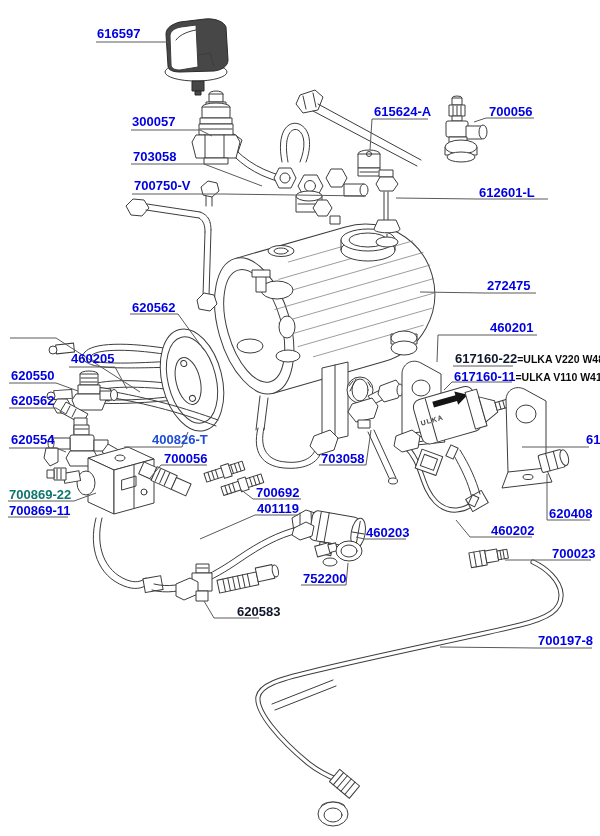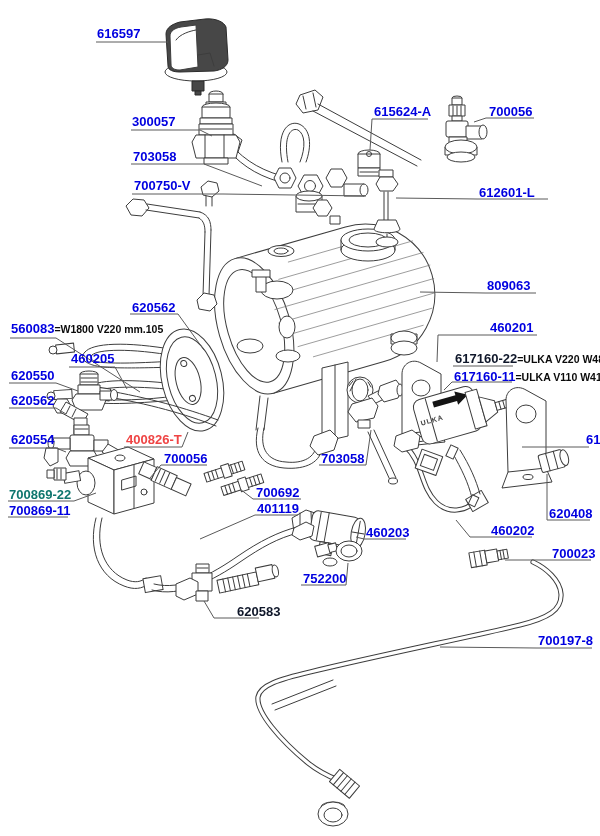--- a/index.html
+++ b/index.html
@@ -482,35 +482,34 @@
 </svg>
 
 <div id="labels-layer">
       <div class="part-label" style="left: 97px; top: 26px;"><span class="num" style="color: rgb(0, 0, 224);">616597</span></div>
       <div class="part-label" style="left: 132px; top: 114px;"><span class="num" style="color: rgb(0, 0, 224); margin-top: 21px;">300057</span></div>
       <div class="part-label" style="left: 133px; top: 149px;"><span class="num" style="color: rgb(0, 0, 224);">703058</span></div>
       <div class="part-label" style="left: 134px; top: 178px;"><span class="num" style="color: rgb(0, 0, 224);">700750-V</span></div>
       <div class="part-label" style="left: 374px; top: 104px;"><span class="num" style="color: rgb(0, 0, 224);">615624-A</span></div>
       <div class="part-label" style="left: 489px; top: 104px;"><span class="num" style="color: rgb(0, 0, 224);">700056</span></div>
       <div class="part-label" style="left: 479px; top: 185px;"><span class="num" style="color: rgb(0, 0, 224);">612601-L</span></div>
-      <div class="part-label" style="left: 487px; top: 278px;"><span class="num" style="color: rgb(0, 0, 224);">809063</span></div>
+      <div class="part-label" style="left: 487px; top: 278px;"><span class="num" style="color: rgb(0, 0, 224);">272475</span></div>
       <div class="part-label" style="left: 490px; top: 320px;"><span class="num" style="color: rgb(0, 0, 224);">460201</span></div>
       <div class="part-label" style="left: 455px; top: 351px;"><span class="num" style="color: #0f172a; margin-top: 12px;">617160-22</span><span class="suffix" style="color: rgb(10, 10, 10);">=ULKA V220 W48</span></div>
       <div class="part-label" style="left: 454px; top: 369px;"><span class="num" style="color: rgb(0, 0, 224);">617160-11</span><span class="suffix" style="color: rgb(10, 10, 10);">=ULKA V110 W41</span></div>
       <div class="part-label" style="left: 547px; top: 432px; padding-left: 39px;"><span class="num" style="color: rgb(0, 0, 224);">617162</span></div>
       <div class="part-label" style="left: 549px; top: 506px;"><span class="num" style="color: rgb(0, 0, 224);">620408</span></div>
       <div class="part-label" style="left: 491px; top: 523px;"><span class="num" style="color: rgb(0, 0, 224);">460202</span></div>
       <div class="part-label" style="left: 552px; top: 546px;"><span class="num" style="color: rgb(0, 0, 224);">700023</span></div>
       <div class="part-label" style="left: 538px; top: 633px;"><span class="num" style="color: rgb(0, 0, 224);">700197-8</span></div>
-      <div class="part-label" style="left: 11px; top: 321px;"><span class="num" style="color: rgb(0, 0, 224);">560083</span><span class="suffix" style="color: rgb(10, 10, 10);">=W1800 V220 mm.105</span></div>
       <div class="part-label" style="left: 71px; top: 351px;"><span class="num" style="color: rgb(0, 0, 224);">460205</span></div>
       <div class="part-label" style="left: 11px; top: 368px;"><span class="num" style="color: rgb(0, 0, 224);">620550</span></div>
       <div class="part-label" style="left: 11px; top: 393px;"><span class="num" style="color: rgb(0, 0, 224);">620562</span></div>
       <div class="part-label" style="left: 11px; top: 432px;"><span class="num" style="color: rgb(0, 0, 224);">620554</span></div>
-      <div class="part-label" style="left: 126px; top: 432px;"><span class="num" style="color: #ef4444;">400826-T</span></div>
+      <div class="part-label" style="left: 126px; top: 432px;"><span class="num" style="color: #1d4ed8; margin-left: 26px;">400826-T</span></div>
       <div class="part-label" style="left: 132px; top: 300px;"><span class="num" style="color: rgb(0, 0, 224);">620562</span></div>
       <div class="part-label" style="left: 164px; top: 451px;"><span class="num" style="color: rgb(0, 0, 224);">700056</span></div>
       <div class="part-label" style="left: 256px; top: 485px;"><span class="num" style="color: rgb(0, 0, 224);">700692</span></div>
       <div class="part-label" style="left: 257px; top: 501px;"><span class="num" style="color: rgb(0, 0, 224);">401119</span></div>
       <div class="part-label" style="left: 321px; top: 451px;"><span class="num" style="color: rgb(0, 0, 224);">703058</span></div>
       <div class="part-label" style="left: 366px; top: 525px;"><span class="num" style="color: rgb(0, 0, 224);">460203</span></div>
       <div class="part-label" style="left: 303px; top: 571px;"><span class="num" style="color: rgb(0, 0, 224);">752200</span></div>
       <div class="part-label" style="left: 217px; top: 604px;"><span class="num" style="color: #0f172a; margin-left: 20px;">620583</span></div>
       <div class="part-label" style="left: 9px; top: 487px;"><span class="num" style="color: #0f766e;">700869-22</span></div>
       <div class="part-label" style="left: 9px; top: 503px;"><span class="num" style="color: rgb(0, 0, 224);">700869-11</span></div>

